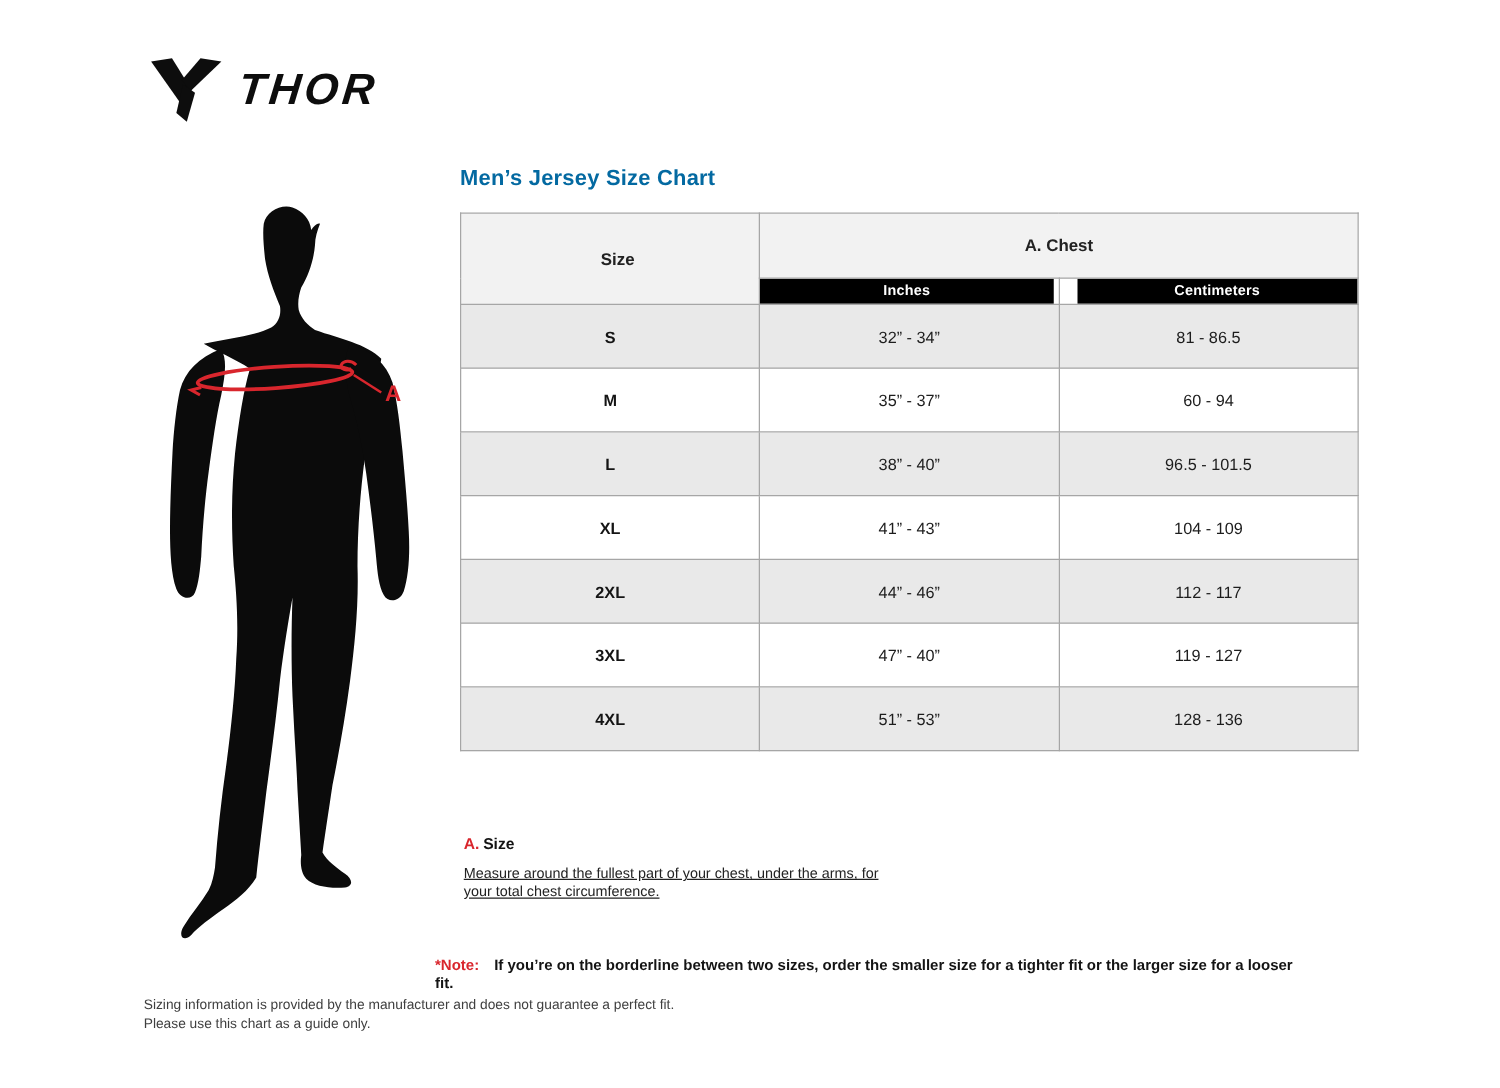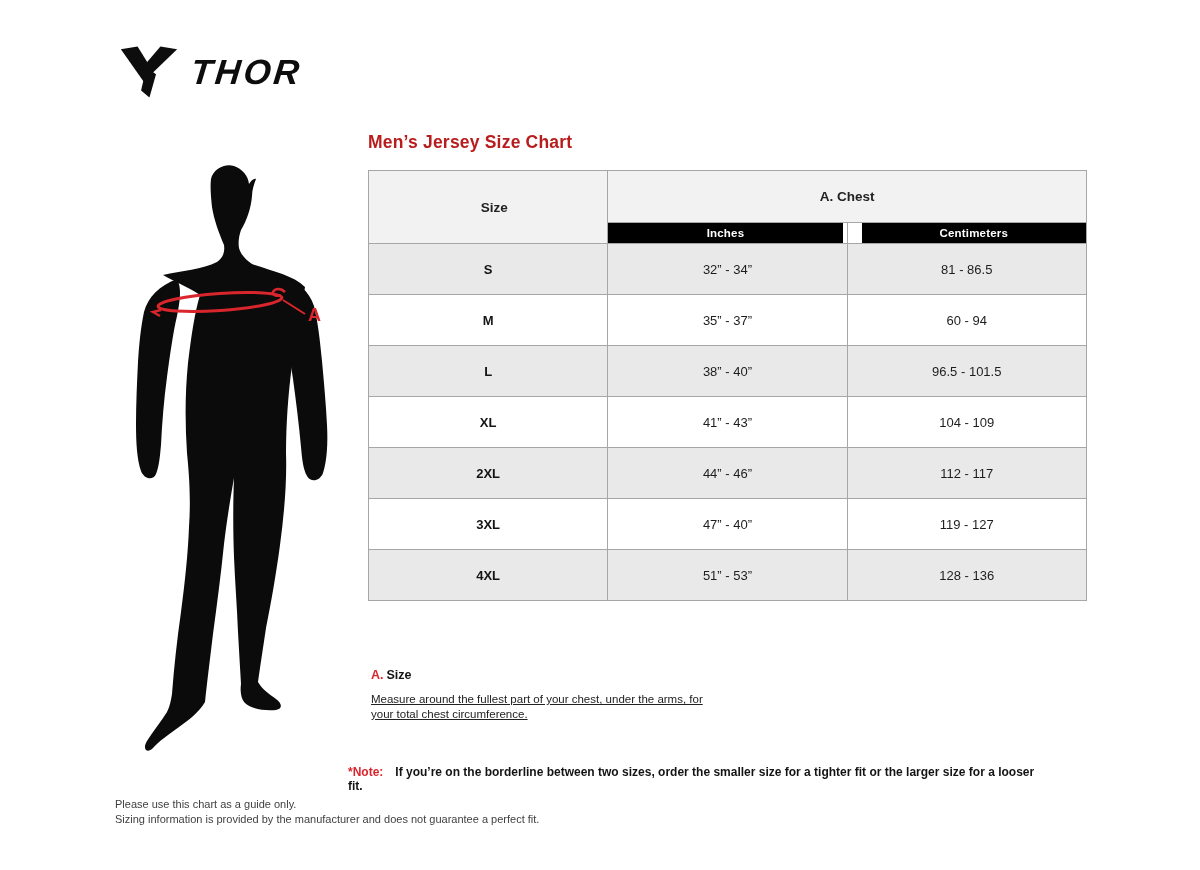--- a/index.html
+++ b/index.html
@@ -18,21 +18,21 @@
     font-size:35px; letter-spacing:3px; color:#0d0d0d;
     transform:skewX(-6deg);
   }
 
   
   .figure { position:absolute; left:133px; top:163px; width:196px; height:600px; }
 
   
   .chart-title {
     position:absolute; left:368px; top:132px;
-    font-size:17.5px; font-weight:bold; color:#b91c1c; letter-spacing:.2px;
+    font-size:17.5px; font-weight:bold; color:#0369a1; letter-spacing:.2px;
   }
 
   table.size-chart {
     position:absolute; left:368px; top:170px;
     width:718px; border-collapse:collapse; table-layout:fixed;
   }
   table.size-chart col { width:239.3px; }
   table.size-chart th, table.size-chart td {
     border:1px solid #a6a6a6; text-align:center; vertical-align:middle;
   }
@@ -229,17 +229,17 @@
       <span class="letter">A.</span><span>Size</span>
     </div>
     <div class="measure-desc">Measure around the fullest part of your chest, under the arms, for your total chest circumference.</div>
   </div>
 
   <div class="note">
     <span class="note-label">*Note:</span><span>If you’re on the borderline between two sizes, order the smaller size for a tighter fit or the larger size for a looser fit.</span>
   </div>
 
   <div class="disclaimer">
+    <div>Sizing information is provided by the manufacturer and does not guarantee a perfect fit.</div>
     <div>Please use this chart as a guide only.</div>
-    <div>Sizing information is provided by the manufacturer and does not guarantee a perfect fit.</div>
   </div>
 
 </div>
 
 </body></html>

